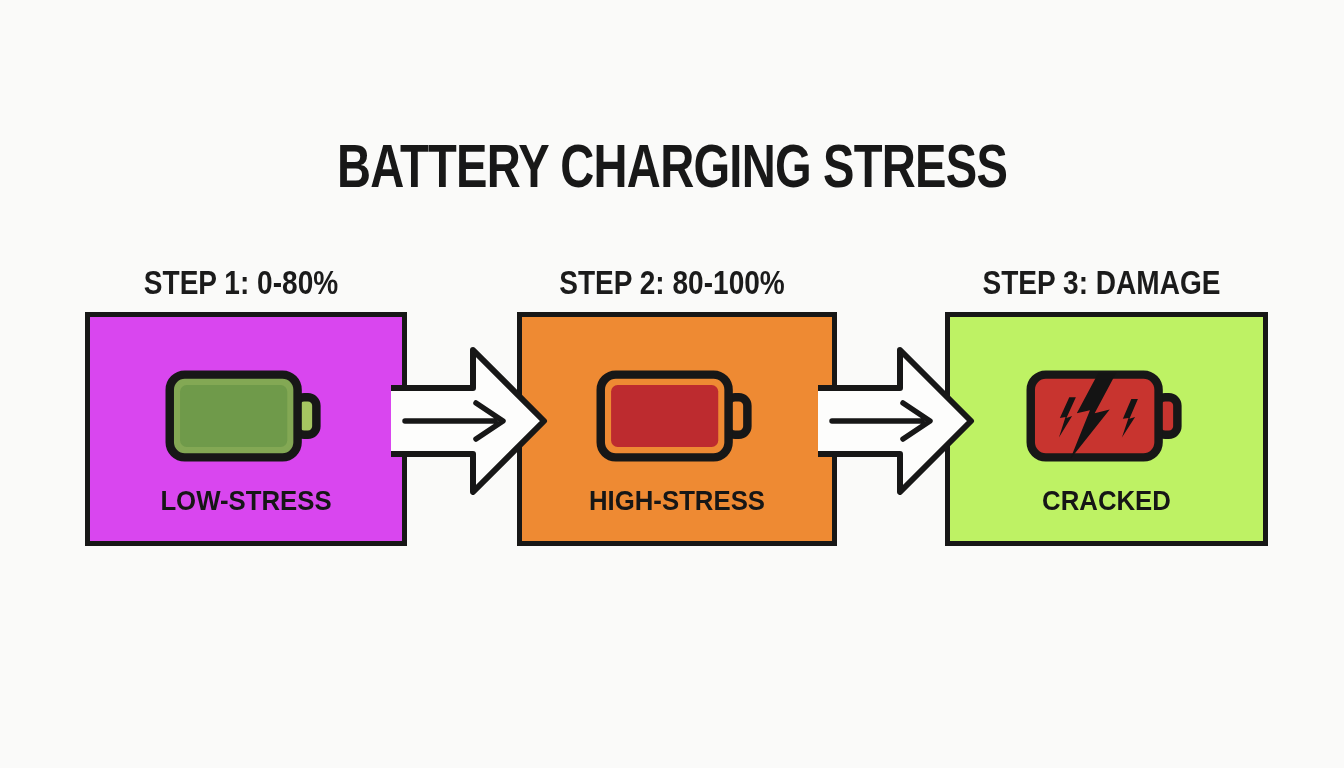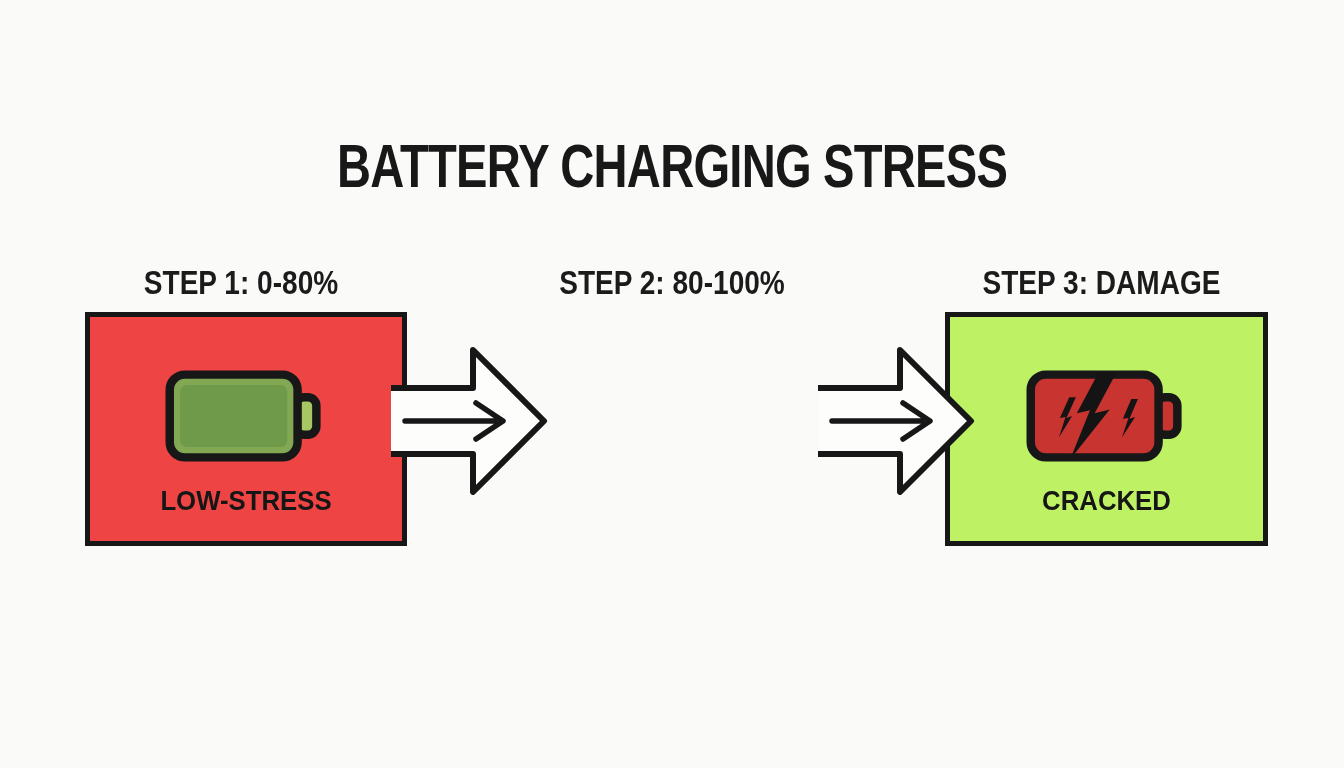--- a/index.html
+++ b/index.html
@@ -70,29 +70,37 @@
 <body>
 
 <div id="canvas" style="background-color: rgb(250, 250, 249);">
 
   <div class="title">BATTERY CHARGING STRESS</div>
 
   <div id="header-1" class="step-header">STEP 1: 0-80%</div>
   <div id="header-2" class="step-header">STEP 2: 80-100%</div>
   <div id="header-3" class="step-header">STEP 3: DAMAGE</div>
 
-  <div id="box-1" class="box" style="background-color: #ef4444;">
+  <div id="box-1" class="box" style="background-color: #d946ef;">
     <svg class="battery-svg" viewBox="0 0 170 100">
       <rect x="140" y="30" width="22" height="40" rx="9" stroke="#171717" stroke-width="9" fill="#a6c761"></rect>
       <rect x="6" y="6" width="136" height="88" rx="16" stroke="#171717" stroke-width="9" fill="#83a854"></rect>
       <rect x="17" y="17" width="114" height="66" rx="7" fill="#6f9a4a"></rect>
     </svg>
     <div class="box-label">LOW-STRESS</div>
   </div>
 
+  <div id="box-2" class="box" style="background-color: rgb(238, 138, 51);">
+    <svg class="battery-svg" viewBox="0 0 170 100">
+      <rect x="140" y="30" width="22" height="40" rx="9" stroke="#171717" stroke-width="9" fill="#ee8a33"></rect>
+      <rect x="6" y="6" width="136" height="88" rx="16" stroke="#171717" stroke-width="9" fill="#ee8a33"></rect>
+      <rect x="17" y="17" width="114" height="66" rx="7" fill="#bd2b2f"></rect>
+    </svg>
+    <div class="box-label">HIGH-STRESS</div>
+  </div>
 
   <div id="box-3" class="box" style="background-color: #bef264;">
     <svg class="battery-svg" viewBox="0 0 170 100">
       <rect x="140" y="30" width="22" height="40" rx="9" stroke="#171717" stroke-width="9" fill="#c8342f"></rect>
       <rect x="6" y="6" width="136" height="88" rx="16" stroke="#171717" stroke-width="9" fill="#c8342f"></rect>
       <path d="M 78,4 L 55,47 L 69,44 L 48,96 L 90,43 L 74,47 L 97,4 Z" fill="#141414"></path>
       <path d="M 47,30 L 37,52 L 43,51 L 36,73 L 50,50 L 44,52 L 54,30 Z" fill="#141414"></path>
       <path d="M 113,32 L 104,53 L 110,52 L 103,73 L 117,51 L 111,53 L 120,32 Z" fill="#141414"></path>
     </svg>
     <div class="box-label">CRACKED</div>

